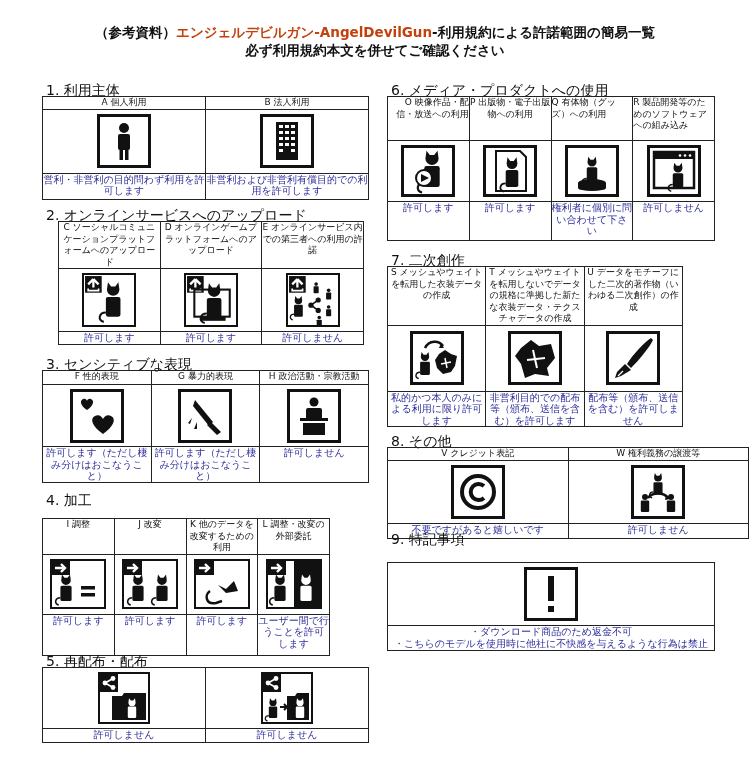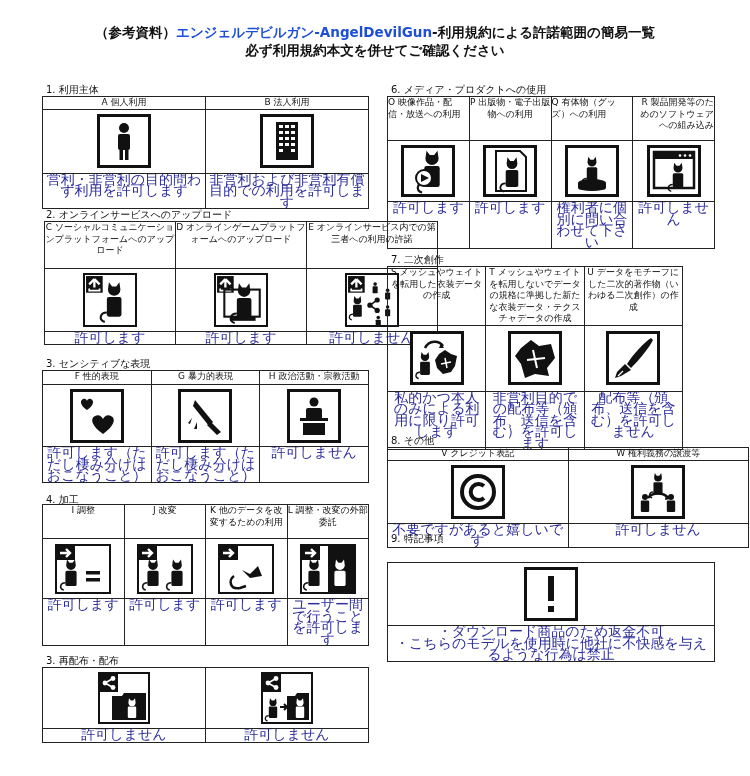--- a/index.html
+++ b/index.html
@@ -1,26 +1,26 @@
 <!DOCTYPE html>
 <html><head>
 <meta charset="utf-8">
 <style>
   html, body { margin:0; padding:0; background:#fff; }
   body { width:750px; height:776px; position:relative; overflow:hidden;
          font-family:"DejaVu Sans","Liberation Sans",sans-serif; color:#111; }
   .title { position:absolute; left:0; width:750px; text-align:center; font-weight:bold; font-size:13.5px; line-height:18px; }
   .title.t1 { top:23px; }
   .title.t2 { top:41px; }
-  .title .accent { color:#1d4ed8; }
-  .sec-label { position:absolute; font-size:10px; line-height:12px; color:#111; }
+  .title .accent { color:#c2410c; }
+  .sec-label { position:absolute; font-size:14px; line-height:12px; color:#111; }
   table.grid { position:absolute; border-collapse:collapse; table-layout:fixed; }
   table.grid td { border:1.2px solid #222; padding:0; vertical-align:top; text-align:center; }
   .hdr { font-size:9px; line-height:11.5px; padding:1px 3px 0 3px; color:#111; overflow:hidden; }
-  .ftr { font-size:14px; line-height:11.5px; padding:1px 3px 0 3px; color:#2c2c9a; overflow:hidden; }
+  .ftr { font-size:10px; line-height:11.5px; padding:1px 3px 0 3px; color:#2c2c9a; overflow:hidden; }
   .iconcell { position:relative; }
   .ibox { position:absolute; left:50%; top:50%; transform:translate(-50%,-50%);
           border:3px solid #111; background:#fff; box-sizing:border-box; }
   .ibox svg { display:block; width:100%; height:100%; }
 </style>
 </head>
 <body>
 
 <div class="title t1"><span>（参考資料）</span><span class="accent">エンジェルデビルガン-AngelDevilGun</span><span>-利用規約による許諾範囲の簡易一覧</span></div>
 <div class="title t2">必ず利用規約本文を併せてご確認ください</div>
@@ -99,21 +99,21 @@
     </td>
   </tr>
   <tr style="height:26px">
     <td class="ftr">営利・非営利の目的問わず利用を許可します</td>
     <td class="ftr">非営利および非営利有償目的での利用を許可します</td>
   </tr>
 </tbody>
   </table>
 
 <div class="sec-label" style="left:46px;top:209px">2. オンラインサービスへのアップロード</div>
-<table class="grid" style="left:44px;top:221px;width:394px">
+<table class="grid" style="left:58px;top:221px;width:306px">
   <tbody>
       <tr style="height:47px">
     <td class="hdr">C ソーシャルコミュニケーションプラットフォームへのアップロード</td>
     <td class="hdr">D オンラインゲームプラットフォームへのアップロード</td>
     <td class="hdr">E オンラインサービス内での第三者への利用の許諾</td>
   </tr>
   <tr style="height:63px">
     <td class="iconcell">
       <div class="ibox" style="width:54px;height:54px;border-width:2px">
         <svg viewBox="0 0 48 48">
@@ -207,21 +207,21 @@
   </tr>
   <tr style="height:36px">
     <td class="ftr">許可します（ただし棲み分けはおこなうこと）</td>
     <td class="ftr">許可します（ただし棲み分けはおこなうこと）</td>
     <td class="ftr">許可しません</td>
   </tr>
 </tbody>
   </table>
 
 <div class="sec-label" style="left:46px;top:494px">4. 加工</div>
-<table class="grid" style="left:42px;top:504px;width:327px">
+<table class="grid" style="left:42px;top:518px;width:288px">
   <tbody>
       <tr style="height:34px">
     <td class="hdr">I 調整</td>
     <td class="hdr">J 改変</td>
     <td class="hdr">K 他のデータを改変するための利用</td>
     <td class="hdr">L 調整・改変の外部委託</td>
   </tr>
   <tr style="height:60px">
     <td class="iconcell">
       <div class="ibox" style="width:56px;height:50px;border-width:2px">
@@ -275,21 +275,21 @@
   </tr>
   <tr style="height:41px">
     <td class="ftr">許可します</td>
     <td class="ftr">許可します</td>
     <td class="ftr">許可します</td>
     <td class="ftr">ユーザー間で行うことを許可します</td>
   </tr>
 </tbody>
   </table>
 
-<div class="sec-label" style="left:46px;top:655px">3. 再配布・配布</div>
+<div class="sec-label" style="left:46px;top:655px">5. 再配布・配布</div>
 <table class="grid" style="left:42px;top:667px;width:327px">
   <tbody>
   <tr style="height:61px">
     <td class="iconcell">
       <div class="ibox" style="width:52px;height:52px;border-width:2px">
         <svg viewBox="0 0 48 48">
               <use href="#sharebox" x="0" y="0"></use>
               <path d="M12,22 L22,22 L24,19 L46,19 L46,46 L12,46Z" fill="#111"></path>
               <g transform="translate(32,38) scale(0.6)">
                 <path d="M-6,-16 L-5,-23 L-2,-19 L2,-19 L5,-23 L6,-16 A6,6 0 1 1 -6,-16 Z" fill="#fff"></path>
@@ -319,24 +319,24 @@
     <td class="ftr">許可しません</td>
     <td class="ftr">許可しません</td>
   </tr>
 </tbody>
   </table>
 
 <div class="sec-label" style="left:391px;top:84px">6. メディア・プロダクトへの使用</div>
 <table class="grid" style="left:387px;top:96px;width:328px">
   <tbody>
       <tr style="height:44px">
-    <td class="hdr" style="text-align:left">O 映像作品・配信・放送への利用</td>
+    <td class="hdr" style="text-align:right">O 映像作品・配信・放送への利用</td>
     <td class="hdr" style="text-align:center">P 出版物・電子出版物への利用</td>
     <td class="hdr" style="text-align:left">Q 有体物（グッズ）への利用</td>
-    <td class="hdr" style="text-align:right">R 製品開発等のためのソフトウェアへの組み込み</td>
+    <td class="hdr" style="text-align:left">R 製品開発等のためのソフトウェアへの組み込み</td>
   </tr>
   <tr style="height:61px">
     <td class="iconcell">
       <div class="ibox" style="width:54px;height:52px">
         <svg viewBox="0 0 48 46">
               <g transform="translate(28,28) scale(1.1)">
                 <use href="#cat"></use>
               </g>
               <circle cx="20" cy="30" r="8" fill="#fff" stroke="#111" stroke-width="2"></circle>
               <path d="M17,26 L25,30 L17,34Z" fill="#111"></path>

